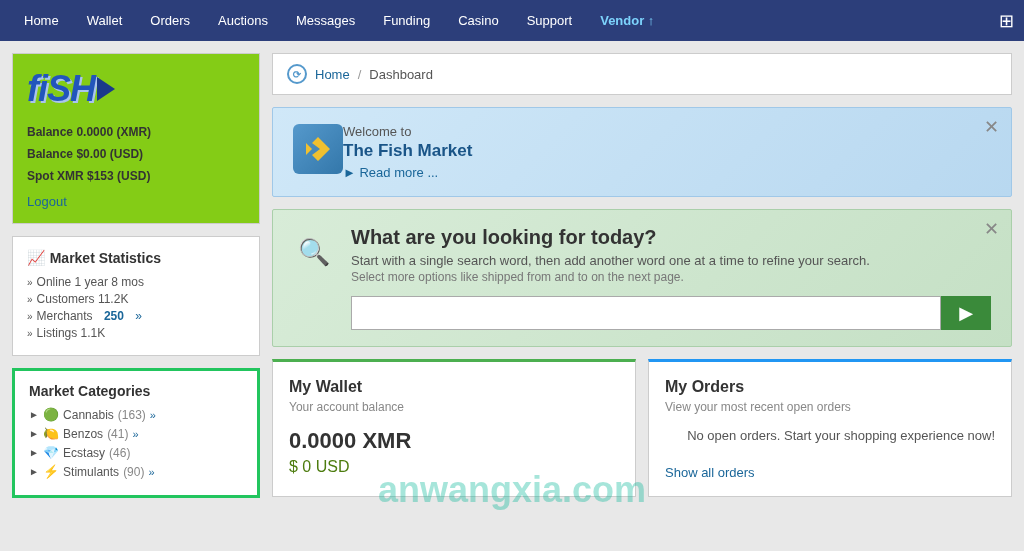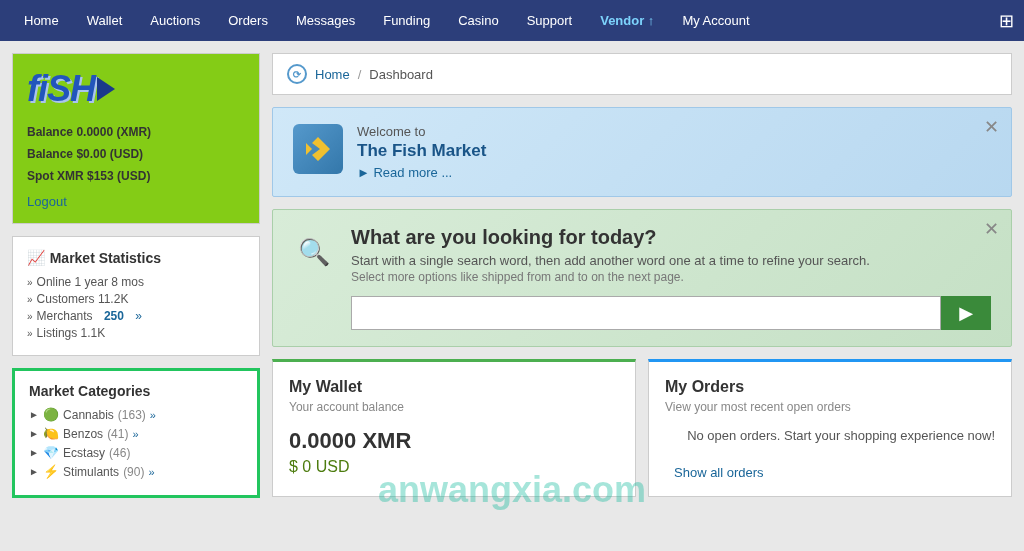--- a/index.html
+++ b/index.html
@@ -140,21 +140,21 @@
     .breadcrumb-sep { color: #999; }
     .breadcrumb-current { color: #555; }
 
     
     .welcome-banner {
       background: linear-gradient(135deg, #d0e8f8, #b8d8f0);
       border: 1px solid #a0c8e8;
       padding: 16px 20px;
       display: flex;
       align-items: flex-start;
-      gap: 14px;
+      gap: 0;
       position: relative;
       border-radius: 2px;
     }
     .welcome-icon {
       width: 50px;
       height: 50px;
       background: linear-gradient(135deg, #5599cc, #3377aa);
       border-radius: 6px;
       display: flex;
       align-items: center;
@@ -246,21 +246,21 @@
       border: 1px solid #ccc;
       border-top: 3px solid #2196f3;
       padding: 16px;
       flex: 1;
     }
     .card-title { font-size: 16px; font-weight: bold; color: #333; margin-bottom: 4px; }
     .card-subtitle { font-size: 12px; color: #888; margin-bottom: 14px; }
     .balance-xmr { font-size: 22px; font-weight: bold; color: #333; margin-bottom: 4px; }
     .balance-usd { font-size: 16px; color: #4d7c0f; }
     .orders-empty { font-size: 13px; color: #555; margin-bottom: 22px; text-align: right; }
-    .show-all-link { color: #1a6699; text-decoration: none; font-size: 13px; margin-left: 9px; }
+    .show-all-link { color: #1a6699; text-decoration: none; font-size: 13px; }
 
     
     .watermark {
       position: fixed;
       bottom: 40px;
       left: 50%;
       transform: translateX(-50%);
       font-size: 36px;
       color: rgba(0,180,150,0.35);
       font-weight: bold;
@@ -268,28 +268,27 @@
       white-space: nowrap;
       z-index: 999;
     }
   </style>
 </head>
 <body>
 
 <nav>
   <a>Home</a>
   <a>Wallet</a>
+  <a>Orders</a>
   <a>Auctions</a>
-  <a>Orders</a>
   <a>Messages</a>
   <a>Funding</a>
   <a>Casino</a>
   <a>Support</a>
   <a class="vendor">Vendor ↑</a>
-  <a>My Account</a>
   <span class="nav-cart">⊞</span>
 </nav>
 
 <div class="main-layout">
 
   <div class="sidebar">
 
     <div class="sidebar-logo-card">
       <div class="fish-logo">
         <span style="font-size:36px;font-weight:900;color:#2255bb;font-style:italic;letter-spacing:-1px;text-shadow:2px 2px 0 #aac4ee;">fiSH</span>

